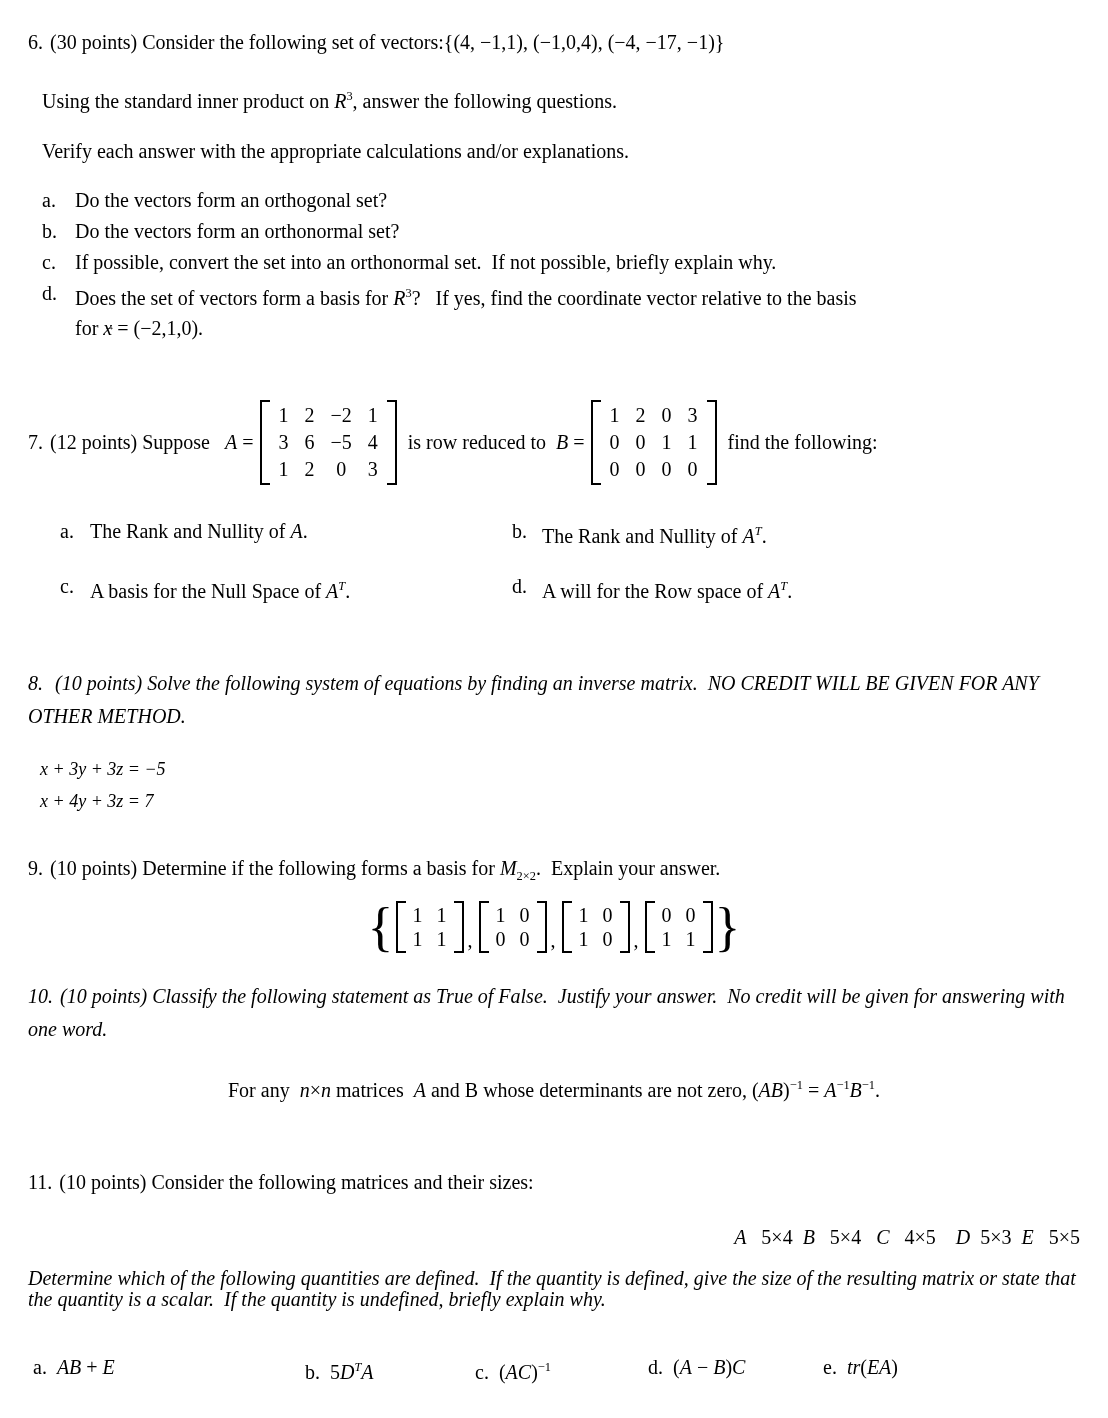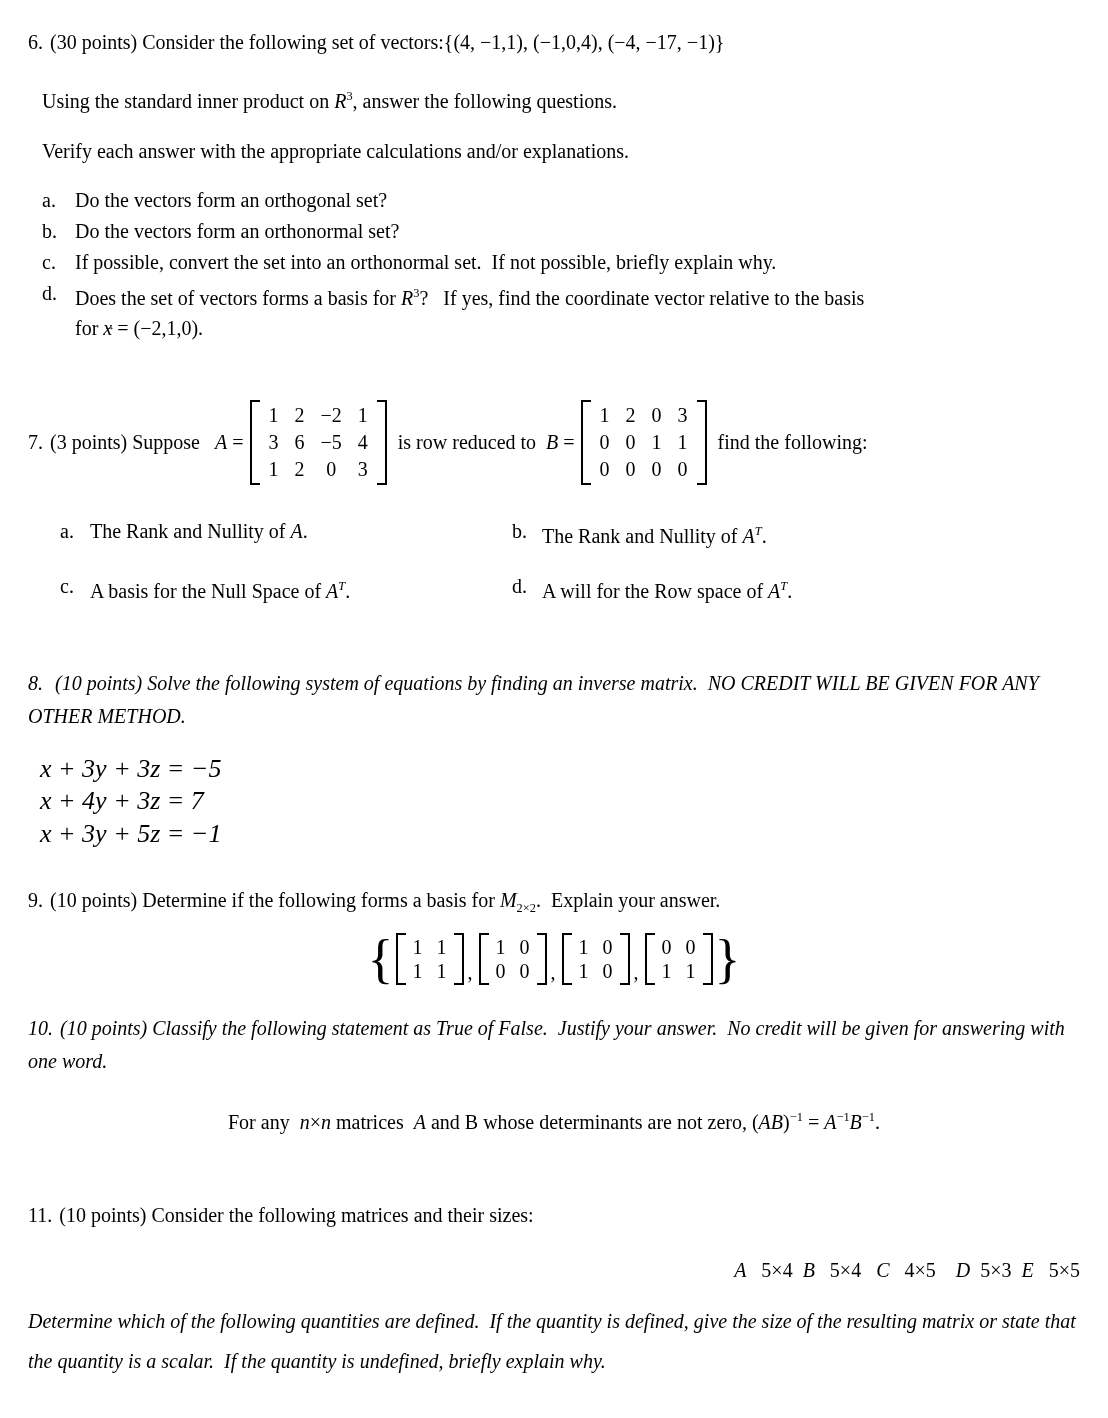--- a/index.html
+++ b/index.html
@@ -40,38 +40,38 @@
   .b-l{border-right:none;}
   .b-r{border-left:none;}
   .mgrid{display:grid;column-gap:16px;padding:2px 9px;line-height:27px;justify-items:center;align-content:center;}
   .p7items{margin-left:32px;margin-top:32px;display:grid;grid-template-columns:452px auto;row-gap:22px;line-height:28px;}
   .p7items .ilabel{width:30px;}
 
   
   #p8{margin-top:62px;}
   .wide-title{line-height:33px;font-style:italic;}
   .eqs{margin-left:12px;margin-top:20px;}
-  .eq{font-style:italic;font-size:26px;line-height:32.5px;}
+  .eq{font-style:italic;font-size:18px;line-height:32.5px;}
 
   
   #p9{margin-top:36px;}
   .mset{display:flex;align-items:center;justify-content:center;margin-top:10px;}
   .matrix.sm{margin:0 2px;}
   .matrix.sm .mgrid{column-gap:14px;line-height:24px;padding:2px 7px;}
   .brace{font-size:54px;line-height:1;}
   .mcomma{align-self:flex-end;margin:0 4px 2px 2px;}
 
   
   #p10{margin-top:26px;}
   .stmt{text-align:center;margin-top:24px;line-height:30px;}
 
   
   #p11{margin-top:64px;}
   .sizes{text-align:right;margin-top:26px;white-space:pre;line-height:30px;}
-  #p11-para{margin-top:16px;line-height:40px;}
+  #p11-para{margin-top:16px;line-height:21px;}
   .p11items{display:flex;margin-left:5px;margin-top:42px;line-height:30px;}
   .p11item{flex:none;}
   .p11item.c1{width:272px;}
   .p11item.c2{width:170px;}
   .p11item.c3{width:173px;}
   .p11item.c4{width:175px;}
   .ilabel2{margin-right:10px;}
 </style>
 </head>
 <body>
@@ -92,33 +92,33 @@
       <div class="item">
         <span class="ilabel">b.</span>
           <span class="runs"><span>Do the vectors form an orthonormal set?</span></span>
       </div>
       <div class="item">
         <span class="ilabel">c.</span>
           <span class="runs"><span>If possible, convert the set into an orthonormal set.  If not possible, briefly explain why.</span></span>
       </div>
       <div class="item">
         <span class="ilabel">d.</span>
-          <span class="runs"><span>Does the set of vectors forms a basis for </span><span class="it">R</span><sup>3</sup><span>?   If yes, find the coordinate vector relative to the basis</span></span>
+          <span class="runs"><span>Does the set of vectors form a basis for </span><span class="it">R</span><sup>3</sup><span>?   If yes, find the coordinate vector relative to the basis</span></span>
       </div>
       <div class="item">
         <span class="ilabel"></span>
           <span class="runs"><span>for </span><span class="it vec">x</span><span> = (−2,1,0).</span></span>
       </div>
     </div>
   </section>
 
   <section id="p7">
     <div class="mathrow">
       <span class="num">7.</span>
-      <span class="runs"><span>(3 points) Suppose   </span><span class="it">A</span><span> =</span></span>
+      <span class="runs"><span>(12 points) Suppose   </span><span class="it">A</span><span> =</span></span>
       <span class="matrix">
         <span class="bracket b-l"></span>
         <span class="mgrid" style="grid-template-columns: repeat(4, auto);">
             <span class="mcell">1</span>
             <span class="mcell">2</span>
             <span class="mcell">−2</span>
             <span class="mcell">1</span>
             <span class="mcell">3</span>
             <span class="mcell">6</span>
             <span class="mcell">−5</span>
@@ -171,21 +171,20 @@
     </div>
   </section>
 
   <section id="p8">
     <div class="wide-title">
       <span class="num">8.</span><span class="runs"><span> (10 points) Solve the following system of equations by finding an inverse matrix.  NO CREDIT WILL BE GIVEN FOR ANY OTHER METHOD.</span></span>
     </div>
     <div class="eqs">
       <div class="eq">x + 3y + 3z = −5</div>
       <div class="eq">x + 4y + 3z = 7</div>
-      <div class="eq">x + 3y + 5z = −1</div>
     </div>
   </section>
 
   <section id="p9">
     <div class="para">
       <span class="num">9.</span><span class="runs"><span>(10 points) Determine if the following forms a basis for </span><span class="it">M</span><sub>2×2</sub><span>.  Explain your answer.</span></span>
     </div>
     <div class="mset">
       <span class="brace">{</span>
       <span class="matrix sm">

